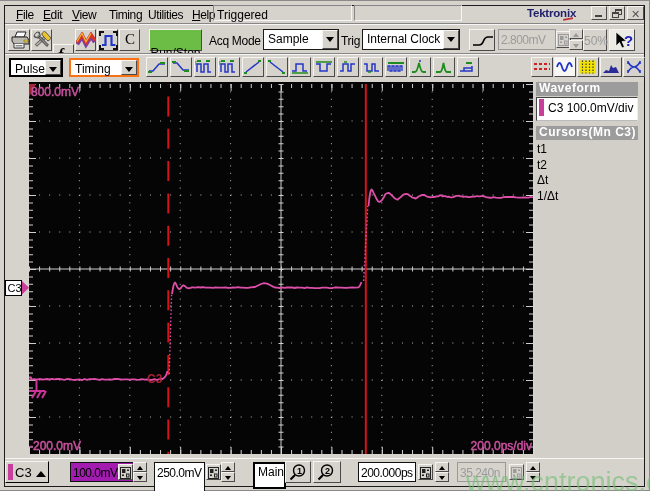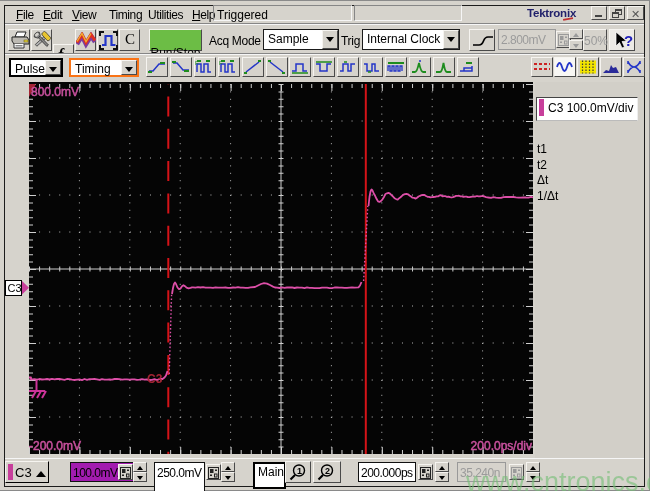--- a/index.html
+++ b/index.html
@@ -297,24 +297,26 @@
 <text x="24" y="368" font-size="12" fill="#c9519e" stroke="#c9519e" stroke-width="0.5">-200.0mV</text>
 <text x="527" y="368" font-size="12" fill="#c9519e" stroke="#c9519e" stroke-width="0.5" text-anchor="end">200.0ps/div</text>
 <g>
 <rect x="0.5" y="198.5" width="16" height="15" fill="#fff" stroke="#000"></rect>
 <text x="2.5" y="210" font-size="11" fill="#000">C3</text>
 <path d="M17 199 L24 205.8 L17 212.5 Z" fill="#c73f9b"></path>
 </g>
 </svg>
 
 <div class="abs" style="left:535px;top:82px;width:109px;height:376px;background:#d2cfc8;">
+<div class="hdr" style="top:0px;">Waveform</div>
 <div class="abs" style="left:1px;top:15px;width:102px;height:24px;background:#fff;border:1px solid #444;border-right-color:#eee;border-bottom-color:#bbb;">
   <div class="abs" style="left:2px;top:1px;width:5px;height:17px;background:#c73f9b;"></div>
   <div class="abs" style="left:11px;top:3px;font-size:12px;">C3 100.0mV/div</div>
 </div>
+<div class="hdr" style="top:44px;">Cursors(Mn C3)</div>
 <div class="abs" style="left:2px;top:60px;font-size:12px;font-weight:normal;line-height:15.7px;">t1<br>t2<br>Δt<br>1/Δt</div>
 </div>
 
 <div class="abs" style="left:5px;top:458px;width:639px;height:28px;background:#d6d3cc;border-top:1px solid #f6f6f6;">
     <div class="btn" style="left:0px;top:2px;width:44px;height:22px;border-right:1px solid #000;border-bottom:1px solid #000;">
 <div class="abs" style="left:2px;top:2px;width:5px;height:16px;background:#c73f9b;"></div>
 <div class="abs" style="left:9px;top:3px;font-size:13px;">C3</div>
 <div class="abs" style="left:30px;top:9px;border-left:5.5px solid transparent;border-right:5.5px solid transparent;border-bottom:6.5px solid #000;"></div>
     </div>
     <div class="spinbox" style="left:65px;top:3px;width:74px;height:20px;background:#a21caf;color:#000;border-color:#111;">100.0mV/</div>

